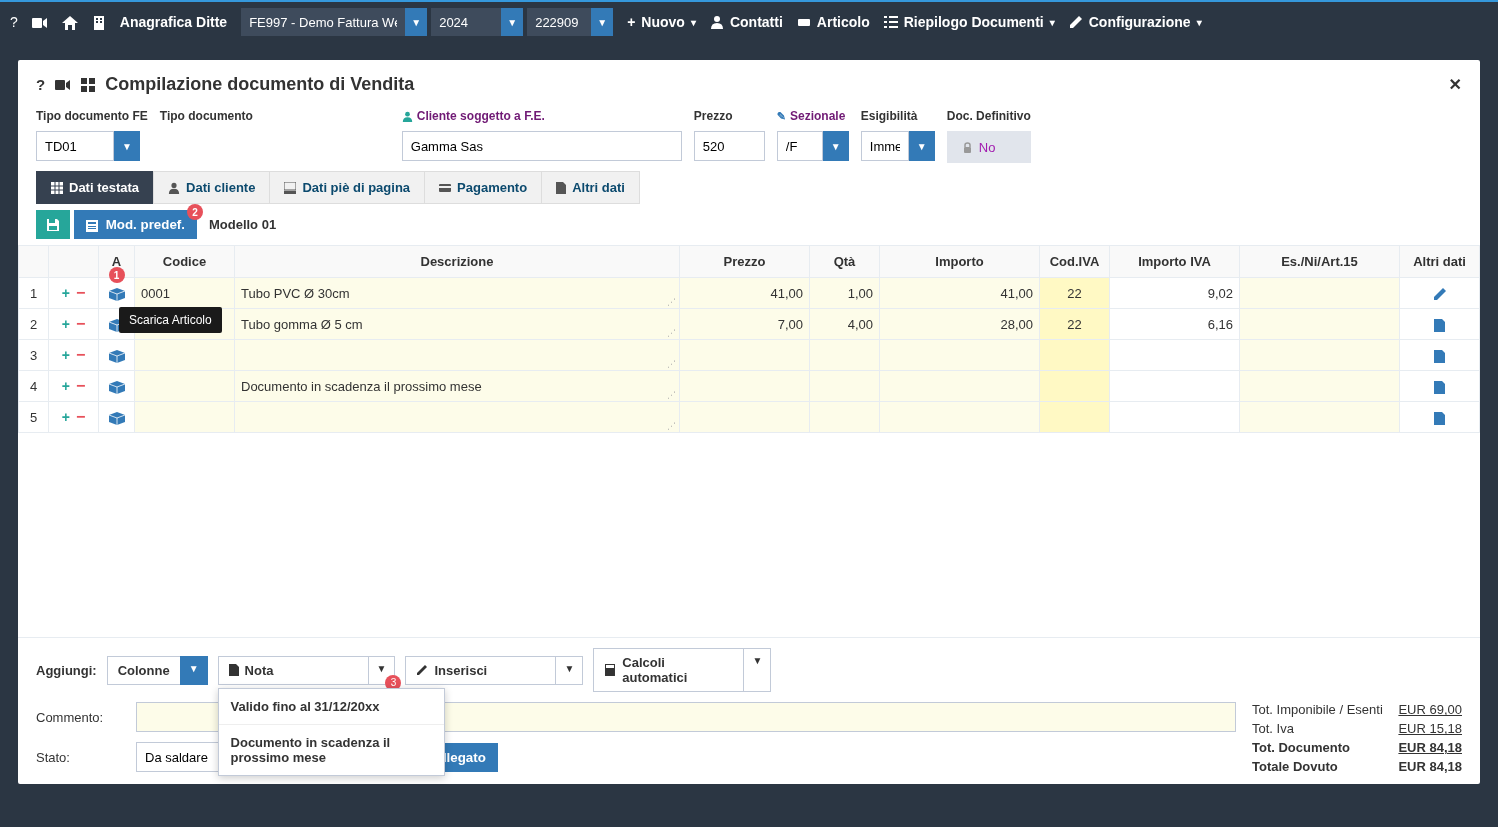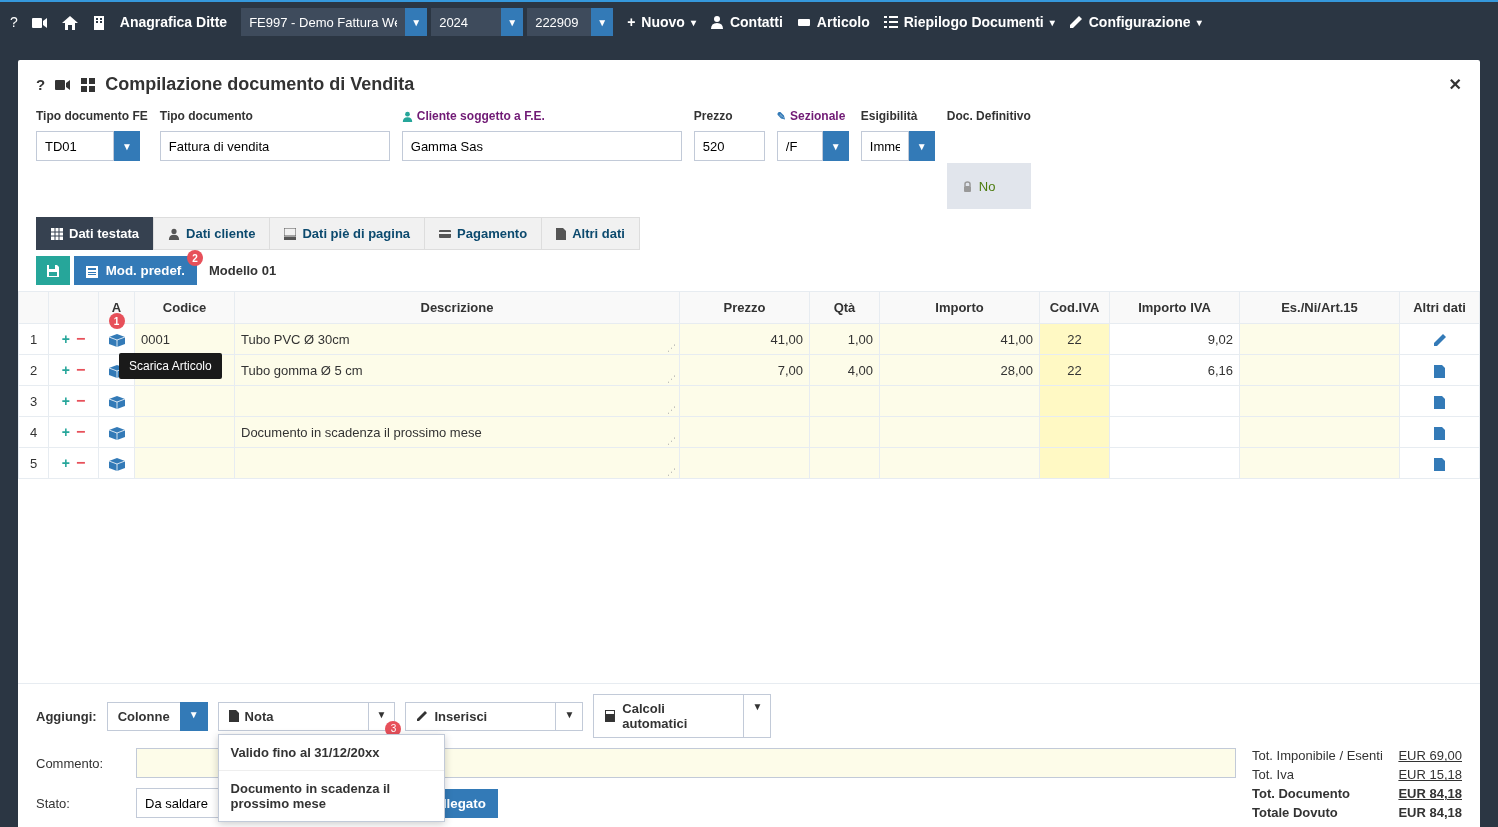--- a/index.html
+++ b/index.html
@@ -19,21 +19,21 @@
   
   .form-row { display: flex; gap: 12px; margin-bottom: 6px; flex-wrap: nowrap; }
   .form-group { display: flex; flex-direction: column; gap: 8px; }
   .form-group .lbl { font-size: 12px; font-weight: bold; color: #333; display: flex; align-items: center; gap: 4px; }
   .form-group .lbl .blue { color: #701a75; }
   .form-group .lbl .edit { color: #337ab7; font-size: 11px; cursor: pointer; }
   .ctrl { display: flex; }
   .ctrl input { border: 1px solid #c2cad8; padding: 5px 8px; font-size: 13px; height: 30px; }
   .ctrl .dd { background: #337ab7; color: #fff; width: 26px; display: flex; align-items: center; justify-content: center; cursor: pointer; font-size: 10px; border: 1px solid #337ab7; }
   .ctrl .cal { background: #337ab7; color: #fff; width: 30px; display: flex; align-items: center; justify-content: center; cursor: pointer; font-size: 12px; border: 1px solid #337ab7; }
-  .btn-no { background: #e1e5ec; color: #4d7c0f; border: 1px solid #e1e5ec; padding: 22px 14px; display: flex; align-items: center; gap: 6px; font-size: 13px; height: 30px; margin-top: 32px; }
+  .btn-no { background: #e1e5ec; color: #a21caf; border: 1px solid #e1e5ec; padding: 15px 14px; display: flex; align-items: center; gap: 6px; font-size: 13px; height: 30px; }
   
   .tabs { display: flex; margin-top: 8px; }
   .tab { background: #f1f1f1; border: 1px solid #ddd; padding: 8px 14px; font-size: 13px; font-weight: bold; color: #0c4a6e; display: flex; align-items: center; gap: 6px; cursor: pointer; }
   .tab.active { background: #364150; color: #fff; border-color: #364150; }
   .tab + .tab { margin-left: -1px; }
   
   .toolbar { display: flex; align-items: center; gap: 4px; margin-top: 6px; margin-bottom: 6px; position: relative; }
   .btn-green { background: #26a69a; color: #fff; border: none; padding: 7px 10px; cursor: pointer; }
   .btn-blue { background: #337ab7; color: #fff; border: none; padding: 7px 12px; cursor: pointer; font-weight: bold; position: relative; }
   .badge { position: absolute; background: #e7505a; color: #fff; border-radius: 50%; width: 16px; height: 16px; font-size: 10px; display: flex; align-items: center; justify-content: center; top: -6px; right: -6px; }
@@ -182,23 +182,20 @@
   <div class="form-row">
     <div class="form-group">
       <span class="lbl">Tipo documento FE</span>
       <div class="ctrl">
         <input style="width: 78px;" value="TD01">
         <span class="dd">▼</span>
       </div>
     </div>
     <div class="form-group" style="flex:0 0 230px">
       <span class="lbl">Tipo documento</span>
-      <div class="ctrl">
-          <input style="width: 230px;" value="Fattura di vendita">
-        </div>
     </div>
     <div class="form-group" style="flex:0 0 280px">
       <span class="lbl">
         <svg width="11" height="11" viewBox="0 0 14 14">
             <circle cx="7" cy="4" r="3" fill="#26a69a"></circle>
             <path d="M1 14 Q1 8 7 8 Q13 8 13 14 Z" fill="#26a69a"></path>
           </svg>
         <span class="blue">Cliente soggetto a F.E.</span>
       </span>
       <div class="ctrl">

